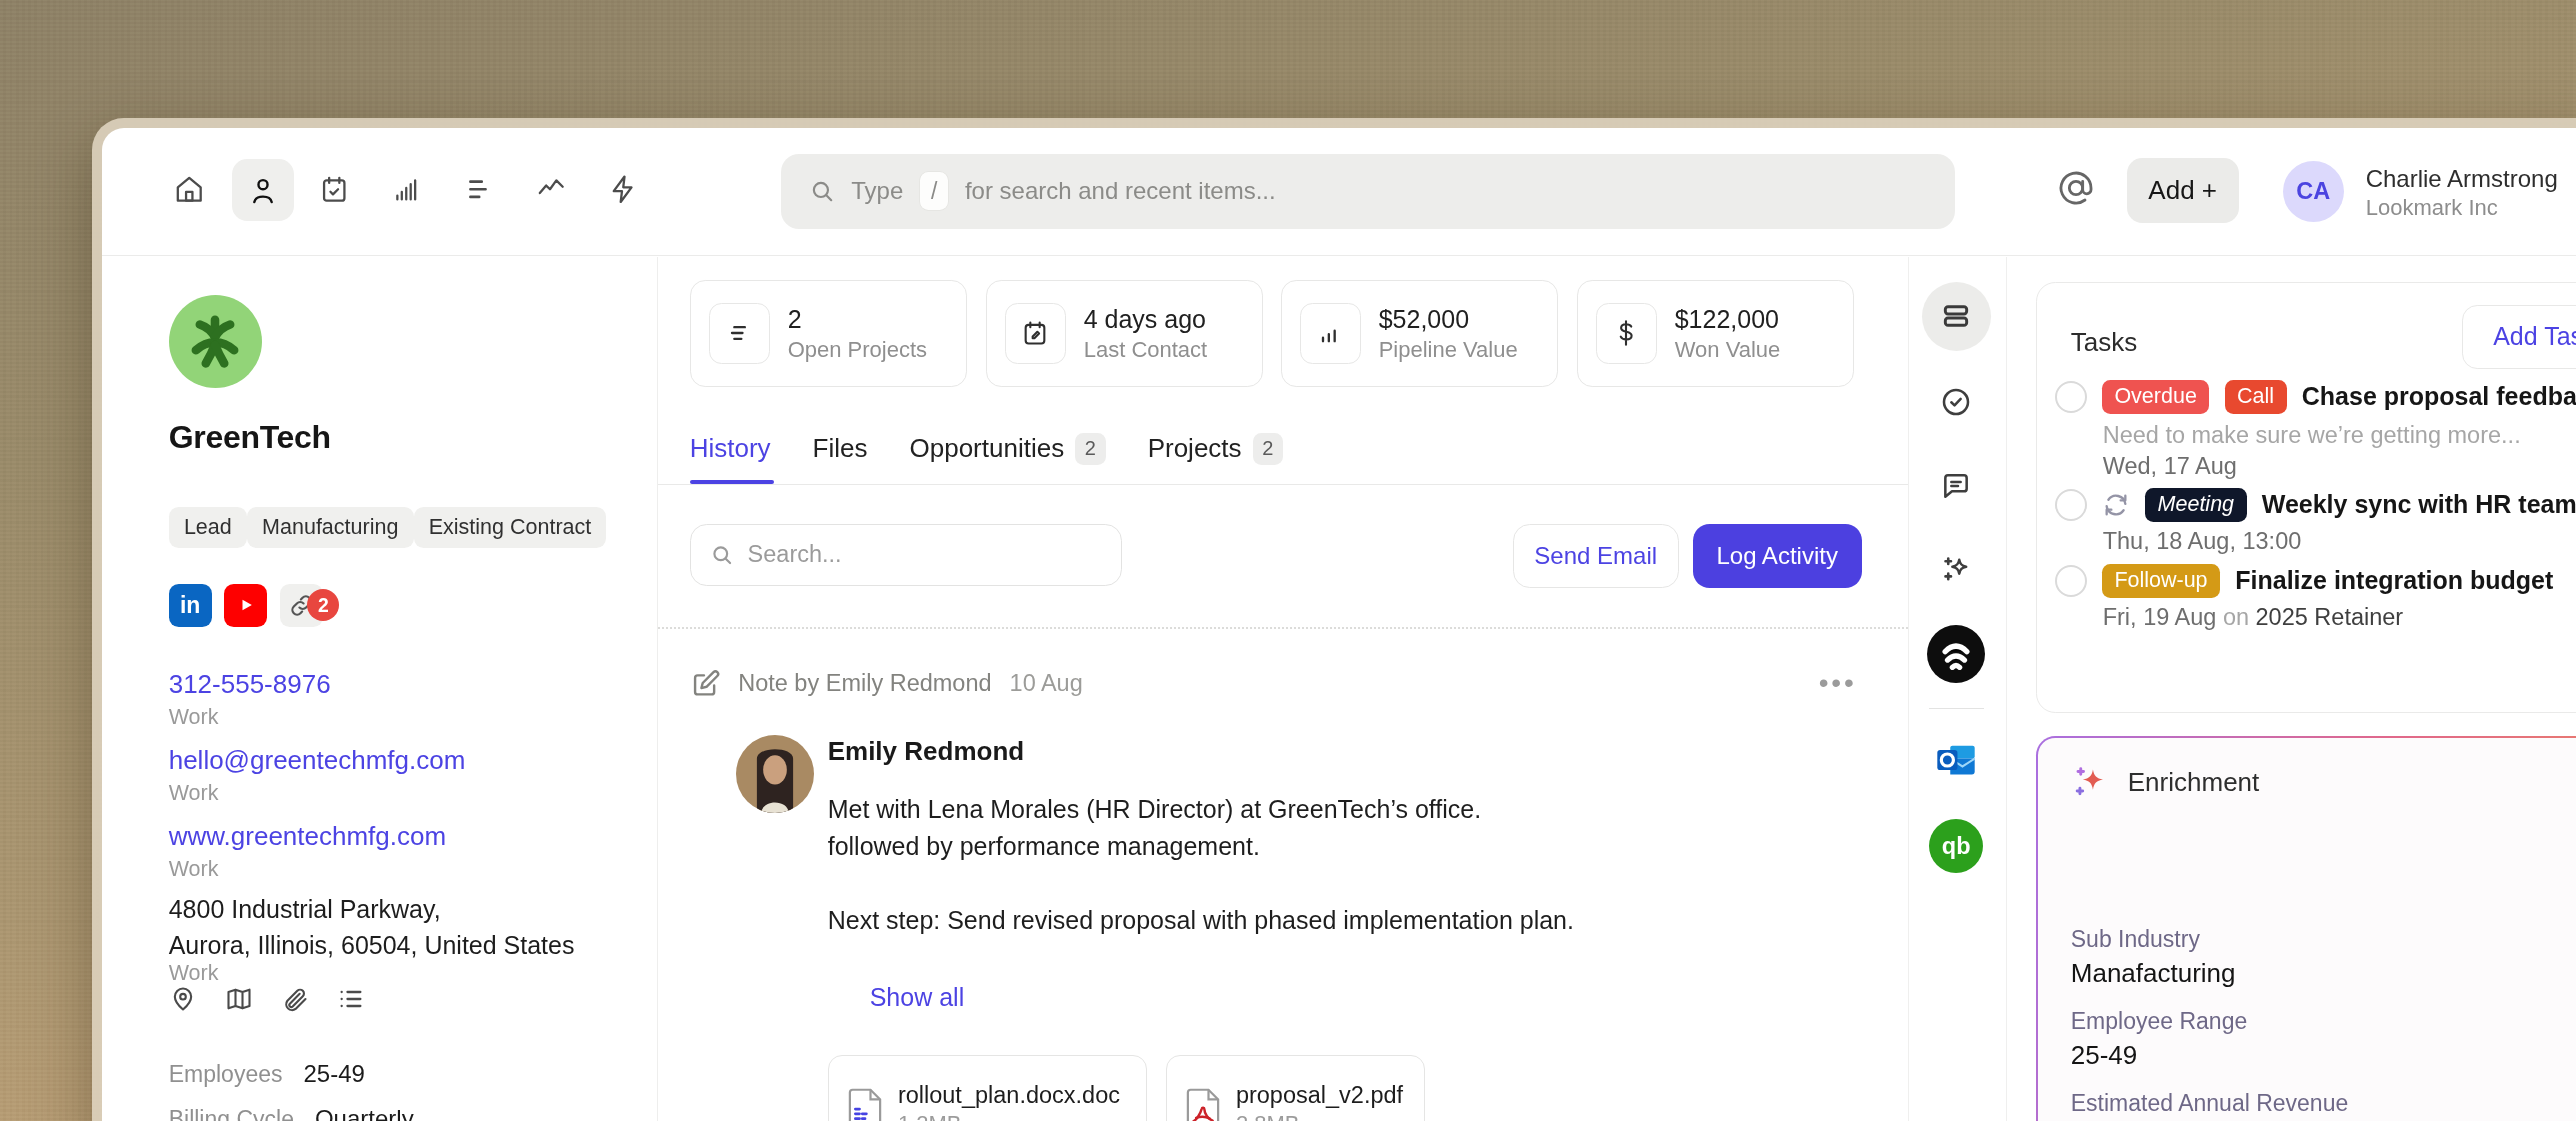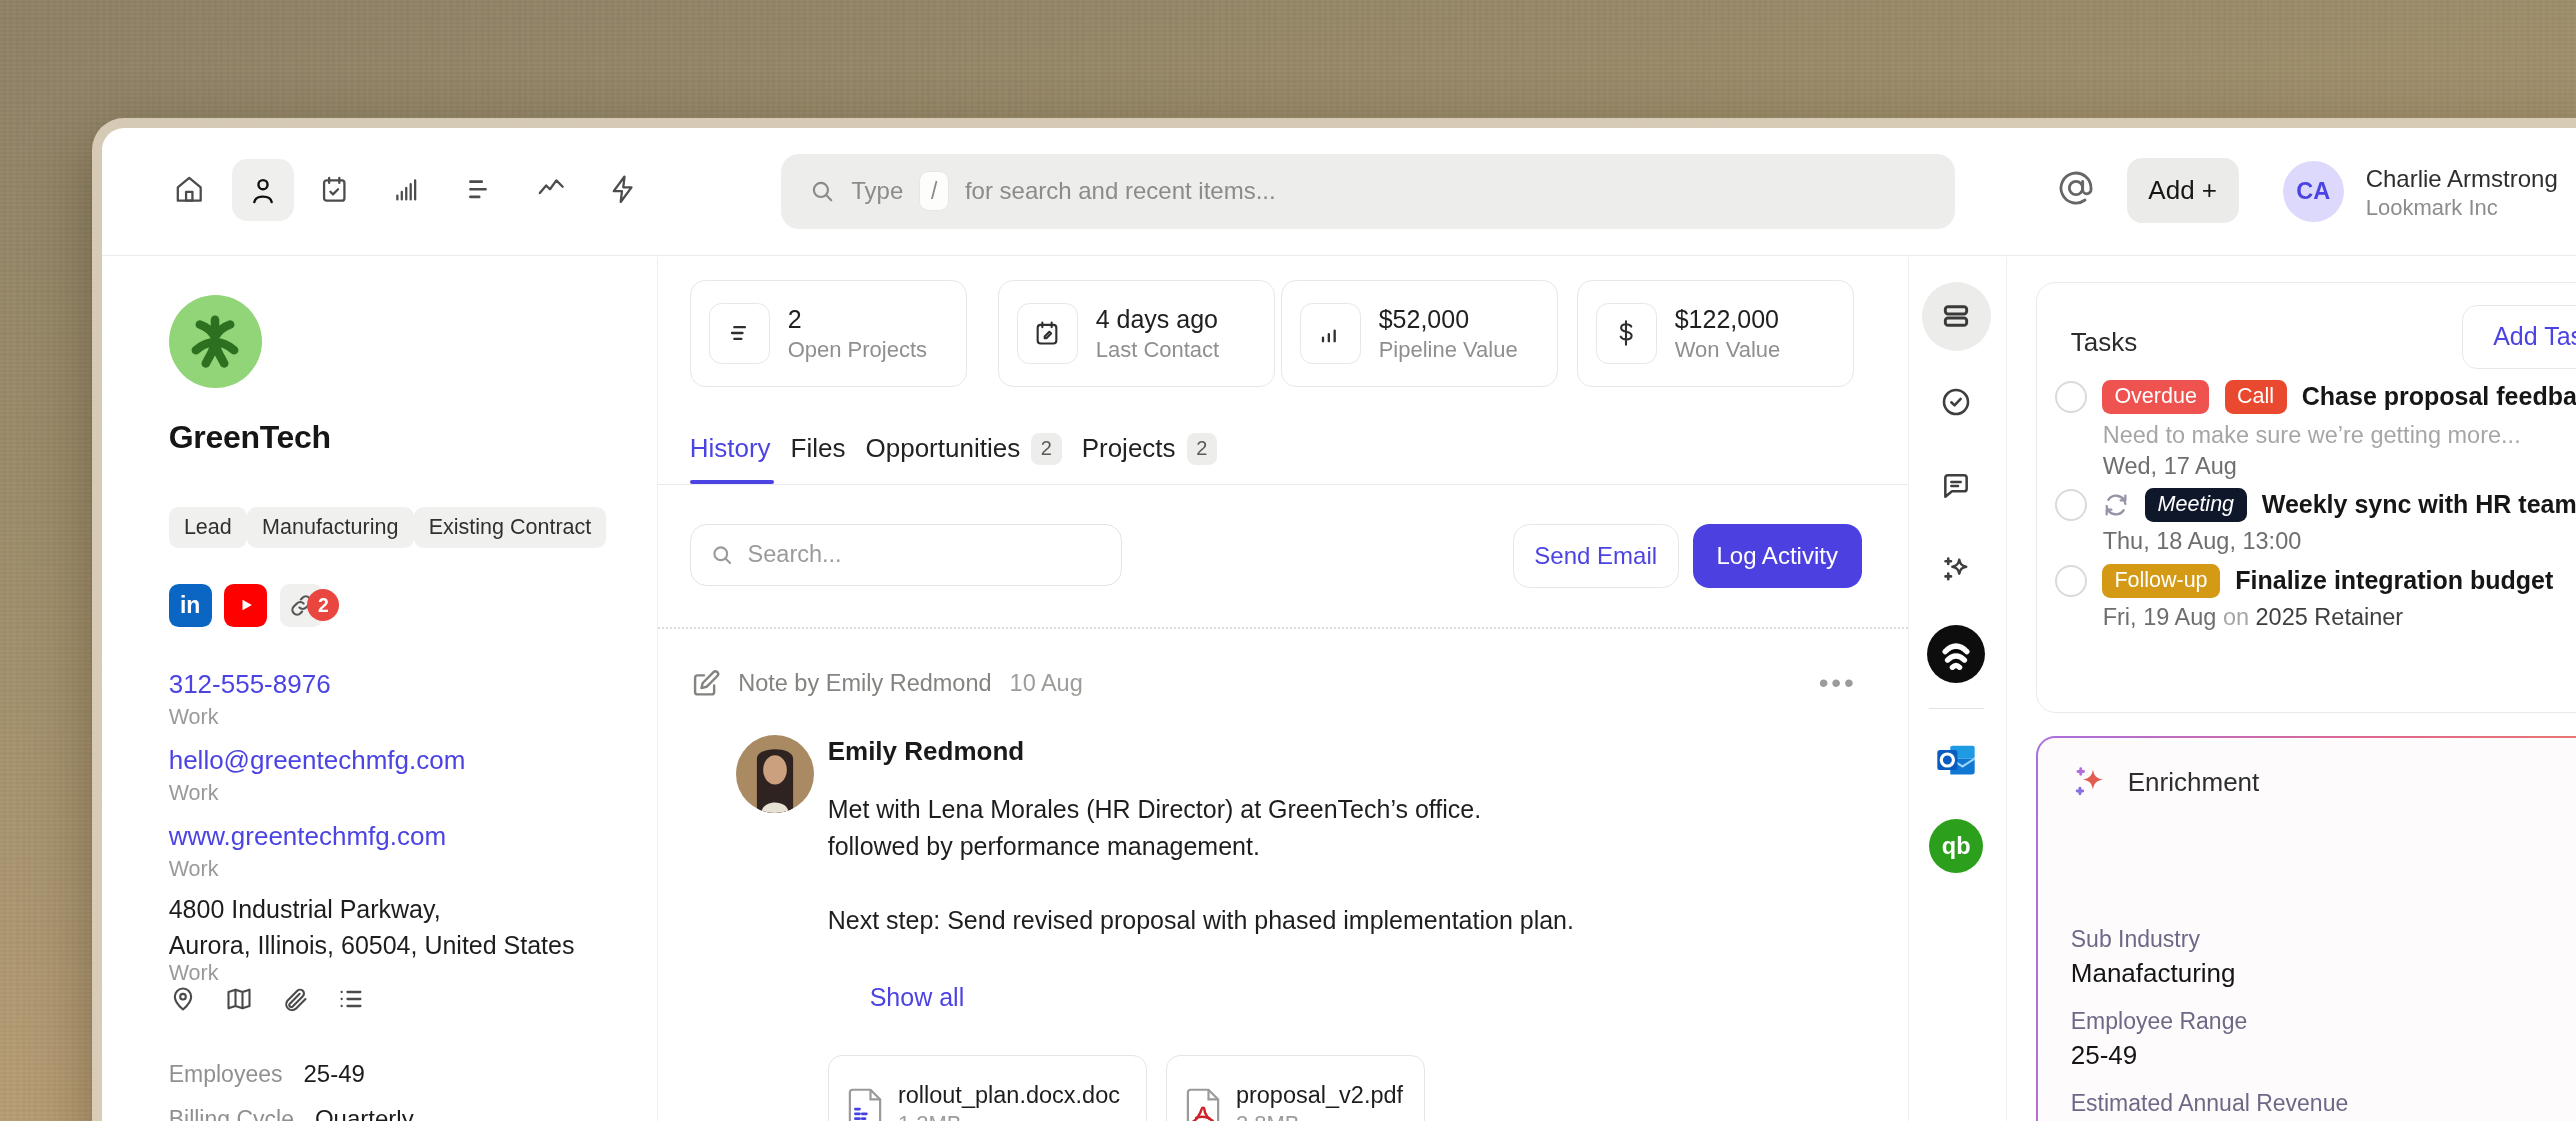--- a/index.html
+++ b/index.html
@@ -59,21 +59,21 @@
   .kv .v { font-size:24px; color:#1b1b1b; }
 
   
   .stat-card { top:152px; height:107px; width:277px; background:#fff; border:1.4px solid #e7e7e6; border-radius:15.2px;
     display:flex; align-items:center; gap:18px; padding:0 18px; }
   .stat-icon { width:61px; height:61px; border:1.4px solid #e7e7e6; border-radius:12.5px; flex:none;
     display:flex; align-items:center; justify-content:center; color:#2f2f2f; }
   .stat-value { font-size:25px; color:#202020; font-weight:500; line-height:32px; }
   .stat-label { font-size:22px; color:#8f8f8f; line-height:29px; }
 
-  .tabs { left:588px; top:305px; display:flex; gap:20px; align-items:center; }
+  .tabs { left:588px; top:305px; display:flex; gap:42px; align-items:center; }
   .tab { font-size:26px; color:#222; display:flex; gap:11px; align-items:center; cursor:pointer; }
   .tab.active { color:#4c43e3; }
   .tab .cnt { background:#ededec; border-radius:8.3px; min-width:30.5px; height:32px; padding:0 7px; font-size:20px; color:#5a5a5a;
     display:flex; align-items:center; justify-content:center; }
   .tabs-divider { left:556px; top:356px; width:1250px; height:1.4px; background:#e9e9e8; }
   .tab-underline { left:588px; top:352px; width:84px; height:4.8px; background:#4c43e3; border-radius:2.8px; }
 
   .csearch { left:588px; top:396px; width:432px; height:62px; border:1.4px solid #e3e3e2; border-radius:16.6px;
     display:flex; align-items:center; gap:14px; padding:0 19.4px; color:#9b9b9b; font-size:23.5px; cursor:text; }
   .btn-outline { left:1411px; top:396px; width:166px; height:64px; border:1.4px solid #e6e6e5; border-radius:16.6px; background:#fff;
@@ -282,21 +282,21 @@
         <span class="stat-icon">
           <svg width="28" height="28" viewBox="0 0 24 24" fill="none" stroke="currentColor" stroke-width="2" stroke-linecap="round">
               <path d="M8 7h9M6 12h9M8 17h6"></path>
             </svg>
         </span>
         <span>
             <div class="stat-value">2</div>
             <div class="stat-label">Open Projects</div>
           </span>
       </div>
-      <div class="abs stat-card" style="left:884px;margin-left:12px;">
+      <div class="abs stat-card" style="left:884px;">
         <span class="stat-icon">
           <svg width="28" height="28" viewBox="0 0 24 24" fill="none" stroke="currentColor" stroke-width="1.8" stroke-linecap="round" stroke-linejoin="round">
               <rect x="4" y="5" width="16" height="16" rx="2.5"></rect>
               <path d="M8 3v4M16 3v4M15.5 12.5l-4 4H10v-1.5l4-4z"></path>
             </svg>
         </span>
         <span>
             <div class="stat-value">4 days ago</div>
             <div class="stat-label">Last Contact</div>
           </span>

